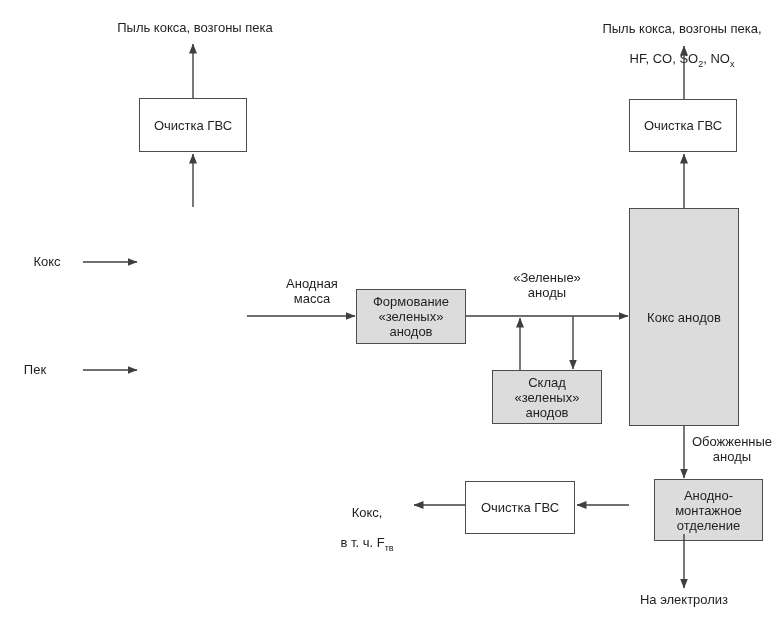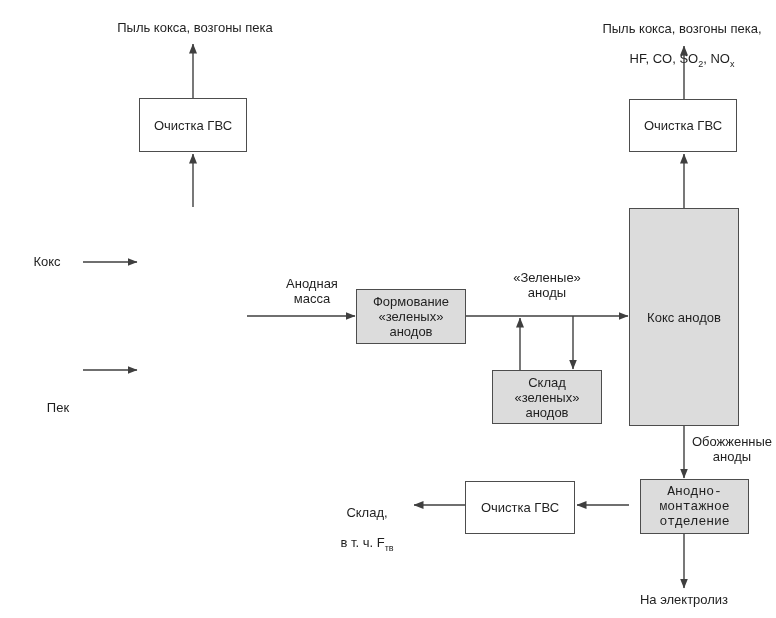--- a/index.html
+++ b/index.html
@@ -100,50 +100,50 @@
   </div>
 
   <div class="box gray" style="left:629px; top:208px; width:110px; height:218px;">
     <span class="box-label">Кокс анодов</span>
   </div>
 
   <div class="box white" style="left:629px; top:99px; width:108px; height:53px;">
     <span class="box-label">Очистка ГВС</span>
   </div>
 
-  <div class="box gray" style="left:640px; top:479px; width:109px; height:55px;font-family:Liberation Mono, monospace;">
+  <div class="box gray" style="left:654px; top:479px; width:109px; height:62px;">
     <span class="box-label">Анодно-
 монтажное
 отделение</span>
   </div>
 
   <div class="box white" style="left:465px; top:481px; width:110px; height:53px;">
     <span class="box-label">Очистка ГВС</span>
   </div>
 
   <div class="flabel" style="left:95px; top:20px; width:200px;">Пыль кокса, возгоны пека</div>
 
   <div class="flabel" style="left:582px; top:6px; width:200px;">
     <span>Пыль кокса, возгоны пека,</span><br>
     <span>HF, CO, SO</span><sub>2</sub><span>, NO</span><sub>x</sub>
   </div>
 
   <div class="flabel" style="left:17px; top:254px; width:60px;">Кокс</div>
 
-  <div class="flabel" style="left:28px; top:362px; width:60px;margin-top:38px;">Пек</div>
+  <div class="flabel" style="left:5px; top:362px; width:60px;">Пек</div>
 
   <div class="flabel" style="left:272px; top:276px; width:80px;">Анодная
 масса</div>
 
   <div class="flabel" style="left:502px; top:270px; width:90px;">«Зеленые»
 аноды</div>
 
   <div class="flabel" style="left:688px; top:434px; width:88px;">Обожженные
 аноды</div>
 
   <div class="flabel" style="left:328px; top:490px; width:78px;">
-    <span>Склад,</span><br>
+    <span>Кокс,</span><br>
     <span>в т. ч. F</span><sub>тв</sub>
   </div>
 
   <div class="flabel" style="left:634px; top:592px; width:100px;text-align:center;">На электролиз</div>
 
 </div>
 
 </body></html>

